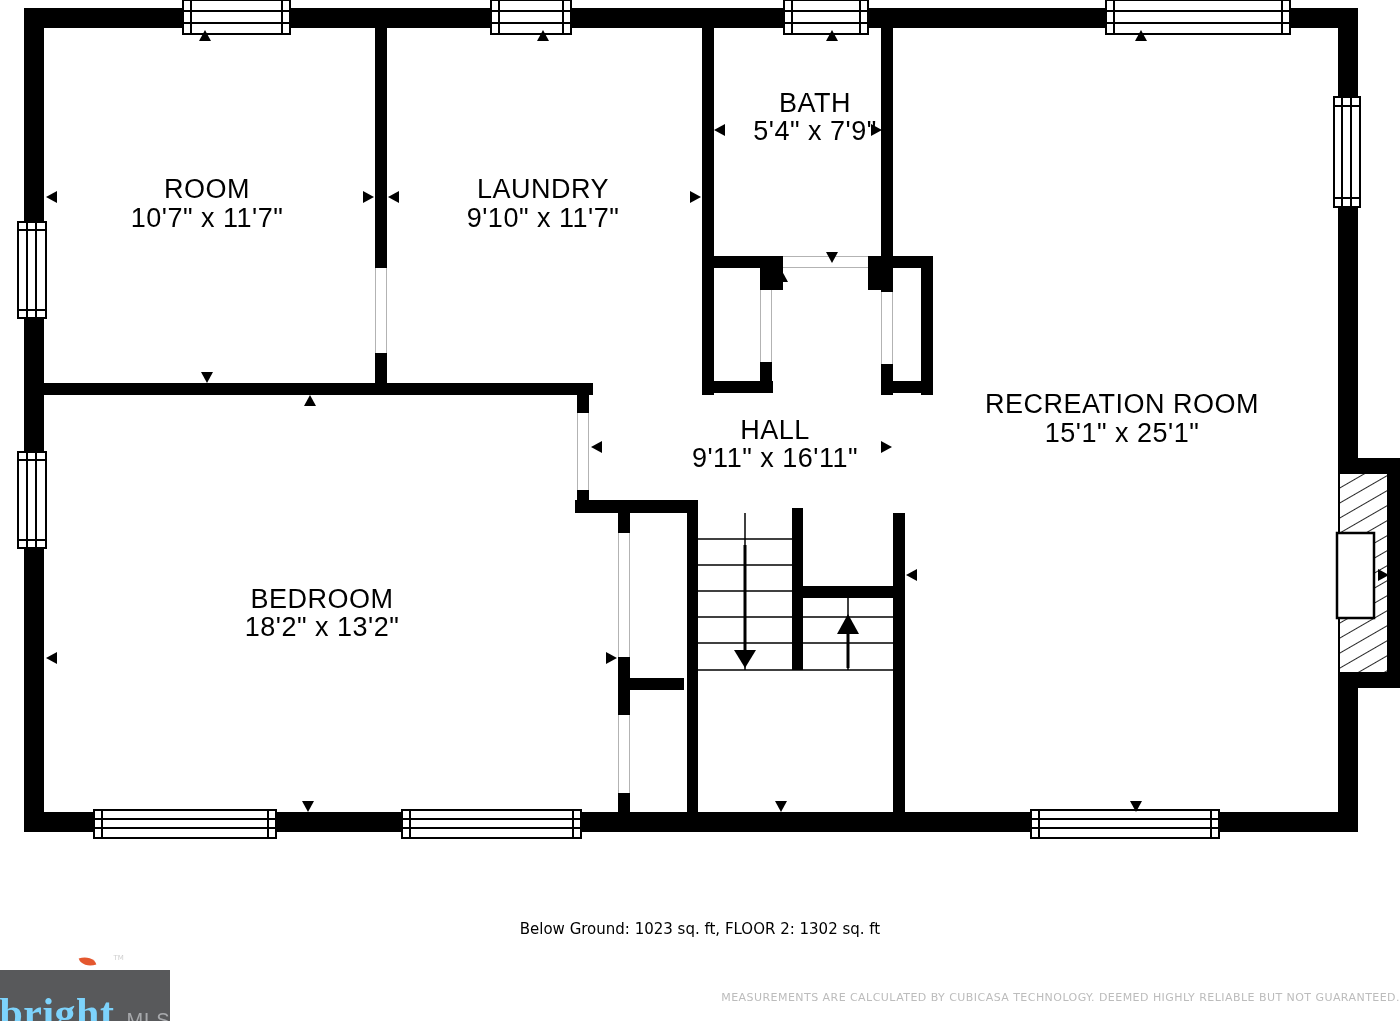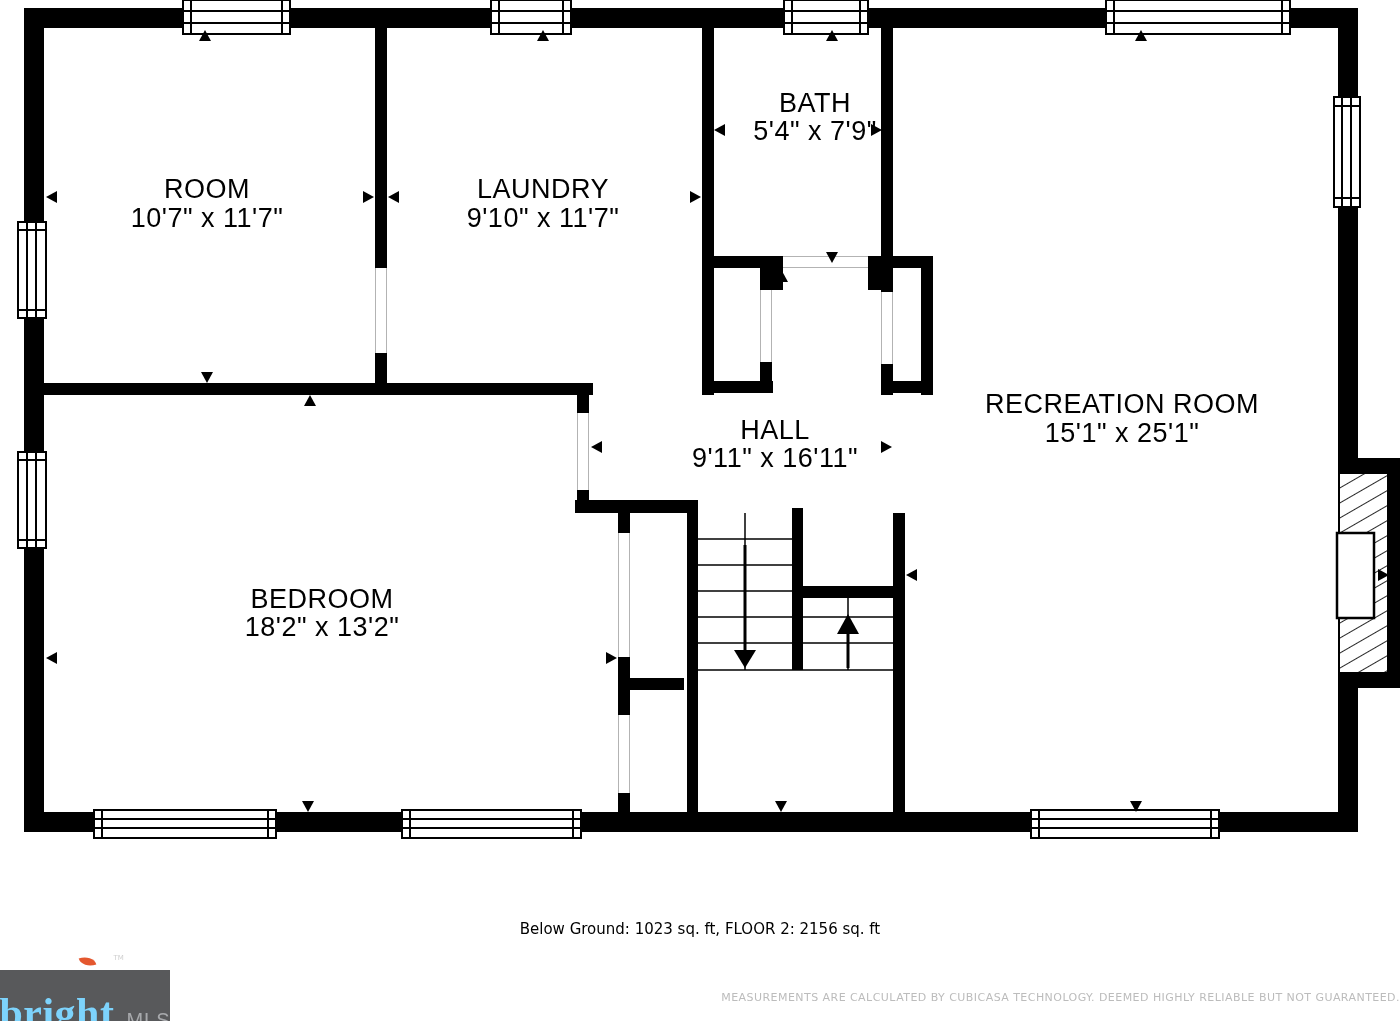--- a/index.html
+++ b/index.html
@@ -263,21 +263,21 @@
         </g>
         <g>
           <text class="room-name" x="322" y="608">BEDROOM</text>
           <text class="room-dims" x="322" y="636">18'2" x 13'2"</text>
         </g>
       </g>
     </svg>
   </div>
 
   <div class="summary">
-    <div class="line">Below Ground: 1023 sq. ft, FLOOR 2: 2156 sq. ft</div>
+    <div class="line">Below Ground: 1023 sq. ft, FLOOR 2: 1302 sq. ft</div>
   </div>
 
   <div class="disclaimer">MEASUREMENTS ARE CALCULATED BY CUBICASA TECHNOLOGY. DEEMED HIGHLY RELIABLE BUT NOT GUARANTEED.</div>
 
   <div class="logo">
     <div class="logo-inner">
       <span class="logo-brand">bright</span>
       <span class="logo-flame"></span>
       <span class="logo-tm">TM</span>
       <span class="logo-suffix">MLS</span>

